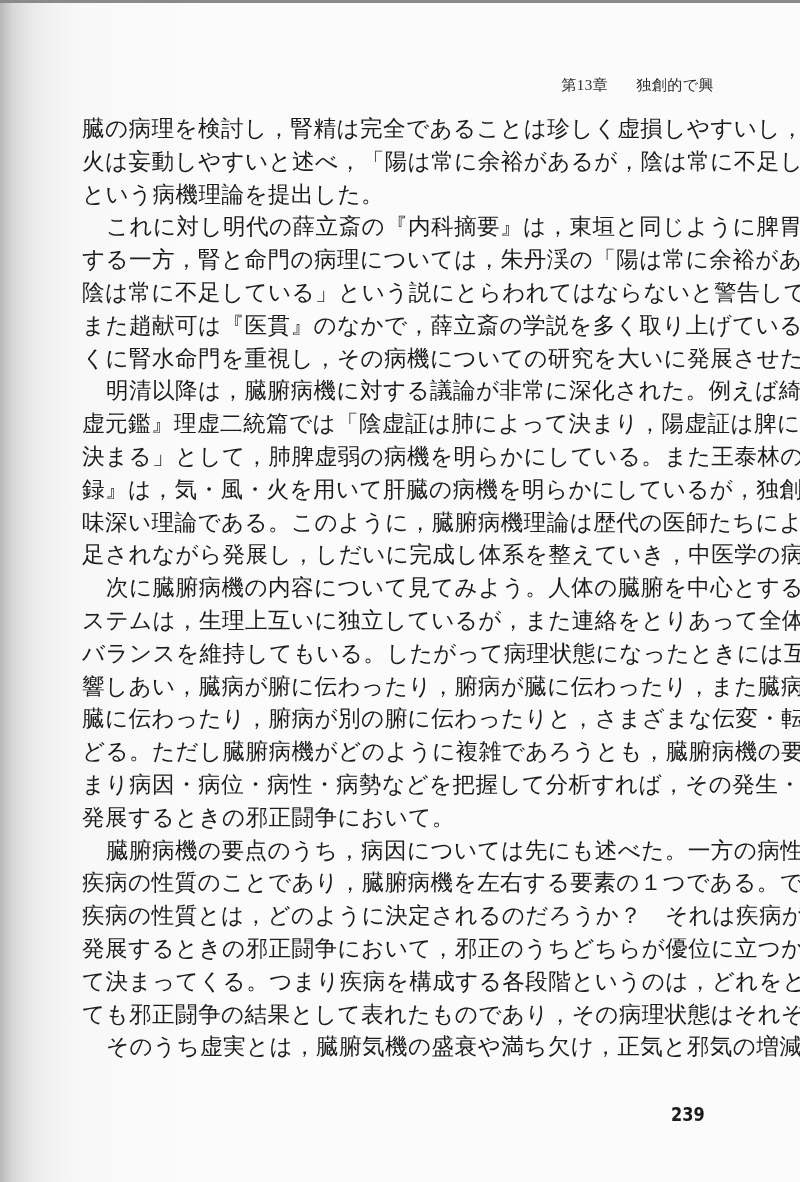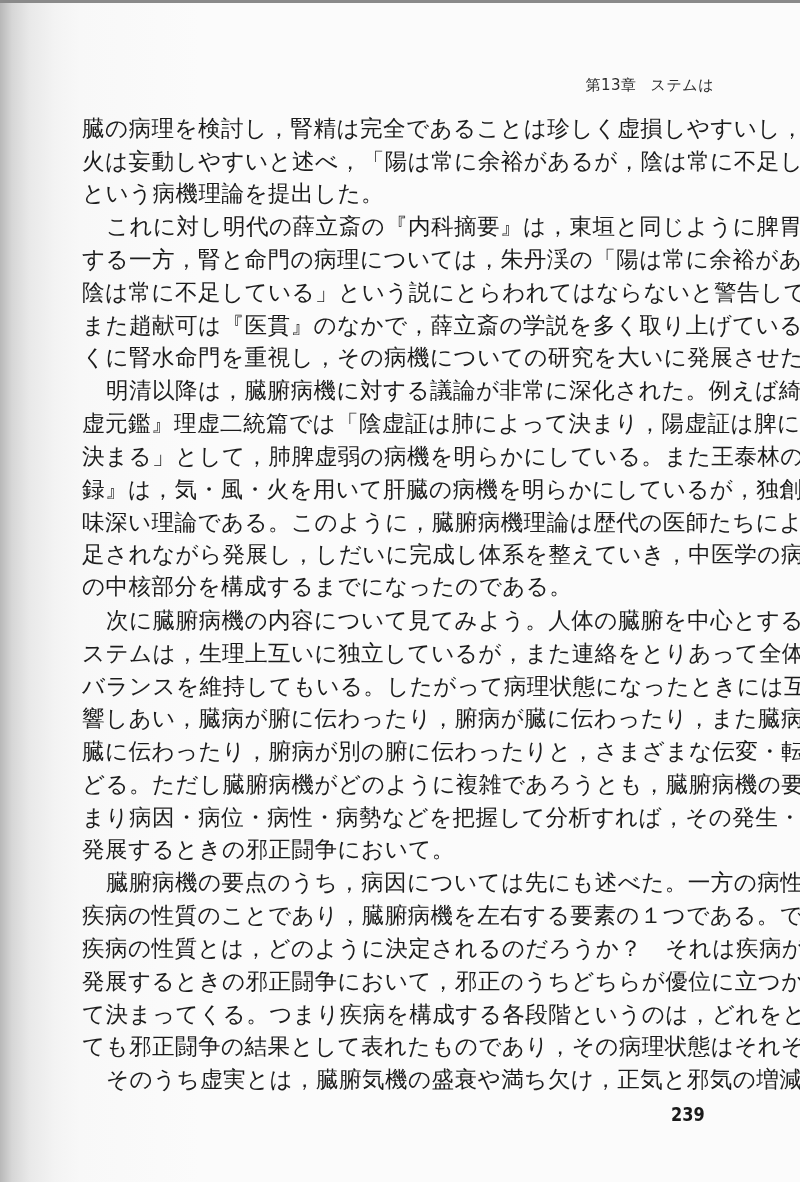--- a/index.html
+++ b/index.html
@@ -11,45 +11,45 @@
   }
   .topline {
     position: absolute; left: 0; top: 0; width: 800px; height: 3px; background: #8a8a8a;
   }
   .running-head {
     position: absolute; top: 76px; right: 86px;
     font-family: "DejaVu Sans", "Liberation Sans", sans-serif;
     font-size: 15px; color: #2a2a2a; letter-spacing: 0.5px;
     white-space: nowrap;
   }
-  .running-head .chap { margin-right: 14px; }
+  .running-head .chap { margin-right: 28px; font-family: Liberation Serif, serif; }
   .body-text {
     position: absolute; left: 82px; top: 112px; width: 625px;
   }
   .line {
     height: 32.8px; line-height: 32.8px; font-size: 22.6px;
     white-space: nowrap; letter-spacing: 0.4px;
     text-align: justify; text-align-last: justify;
   }
-  .line.last { text-align-last: left; font-family: Liberation Serif, serif; }
+  .line.last { text-align-last: left; }
   .line.indent { padding-left: 24px; }
   .page-number {
     position: absolute; top: 1103px; right: 95px;
     font-family: "DejaVu Sans", "Liberation Sans", sans-serif;
     font-weight: bold; font-size: 19px; color: #1a1a1a;
     transform: scaleX(0.85); transform-origin: right center;
   }
 </style>
 </head>
 <body>
 
 <div class="topline"></div>
 
 <div class="running-head">
-  <span class="chap">第13章</span><span>ステムは</span>
+  <span class="chap">第13章</span><span>独創的で興</span>
 </div>
 
 <div class="body-text">
 
   <div>
     <div class="line">臓の病理を検討し，腎精は完全であることは珍しく虚損しやすいし，肝腎相</div>
     <div class="line">火は妄動しやすいと述べ，「陽は常に余裕があるが，陰は常に不足している」</div>
     <div class="line last">という病機理論を提出した。</div>
   </div>
 
@@ -61,21 +61,20 @@
     <div class="line last">くに腎水命門を重視し，その病機についての研究を大いに発展させた。</div>
   </div>
 
   <div>
     <div class="line indent">明清以降は，臓腑病機に対する議論が非常に深化された。例えば綺石の『理</div>
     <div class="line">虚元鑑』理虚二統篇では「陰虚証は肺によって決まり，陽虚証は脾によって</div>
     <div class="line">決まる」として，肺脾虚弱の病機を明らかにしている。また王泰林の『夜話</div>
     <div class="line">録』は，気・風・火を用いて肝臓の病機を明らかにしているが，独創的で興</div>
     <div class="line">味深い理論である。このように，臓腑病機理論は歴代の医師たちによって補</div>
     <div class="line">足されながら発展し，しだいに完成し体系を整えていき，中医学の病機体系</div>
-    <div class="line last">の中核部分を構成するまでになったのである。</div>
   </div>
 
   <div>
     <div class="line indent">次に臓腑病機の内容について見てみよう。人体の臓腑を中心とする５大シ</div>
     <div class="line">ステムは，生理上互いに独立しているが，また連絡をとりあって全体の協調</div>
     <div class="line">バランスを維持してもいる。したがって病理状態になったときには互いに影</div>
     <div class="line">響しあい，臓病が腑に伝わったり，腑病が臓に伝わったり，また臓病が別の</div>
     <div class="line">臓に伝わったり，腑病が別の腑に伝わったりと，さまざまな伝変・転帰をた</div>
     <div class="line">どる。ただし臓腑病機がどのように複雑であろうとも，臓腑病機の要点，つ</div>
     <div class="line">まり病因・病位・病性・病勢などを把握して分析すれば，その発生・発展の</div>

